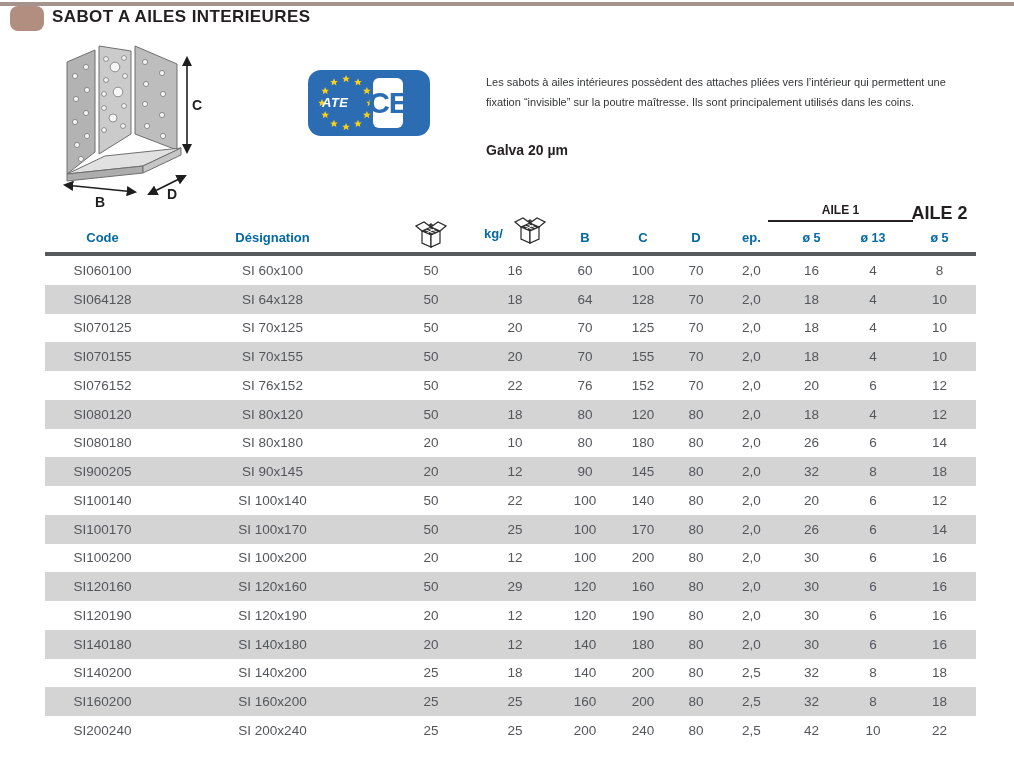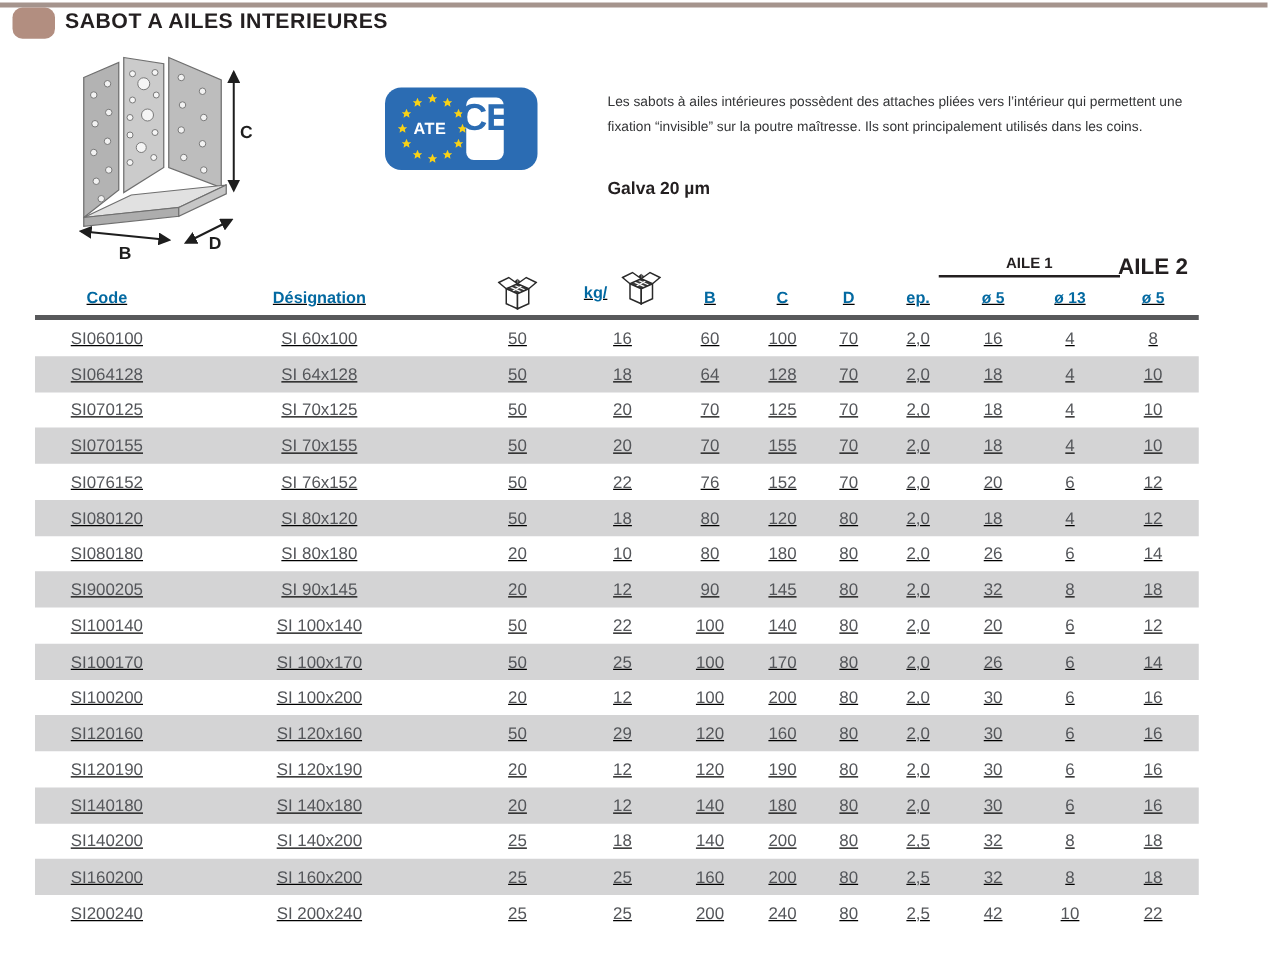--- a/index.html
+++ b/index.html
@@ -7,30 +7,30 @@
         font-family:"Liberation Sans",sans-serif;overflow:hidden;padding-left:24px;}
   .topline{position:absolute;top:2px;left:0;width:100%;height:4px;background:#a5948d;}
   .title-chip{position:absolute;top:6px;left:10px;width:34px;height:25px;border-radius:8px;background:#b28e80;}
   .page-title{position:absolute;top:7px;left:52px;font-size:17px;font-weight:bold;
               color:#231f20;letter-spacing:.4px;white-space:nowrap;}
   .illustration{position:absolute;left:55px;top:42px;}
   .illu-label{font-size:14px;font-weight:bold;fill:#1e1e1e;font-family:"Liberation Sans",sans-serif;}
   
   .eu-logo{position:absolute;left:308px;top:70px;width:122px;height:66px;background:#2b6cb3;border-radius:13px;}
   .eu-stars{position:absolute;left:2px;top:0;}
-  .ate-label{position:absolute;left:14px;top:25px;width:44px;text-align:center;
-             color:#ffffff;font-weight:bold;font-size:13px;letter-spacing:.5px;}
+  .ate-label{position:absolute;left:14px;top:25px;width:44px;text-align:left;
+             color:#ffffff;font-weight:bold;font-size:13px;letter-spacing:.5px;font-style:italic;}
   .ce-panel{position:absolute;left:65px;top:8px;width:30px;height:50px;background:#ffffff;
-            border-radius:6px;display:flex;justify-content:center;}
+            border-radius:6px;display:flex;align-items:center;justify-content:center;}
   .ce-label{color:#2b6cb3;font-weight:bold;font-size:30px;letter-spacing:-1px;}
   
   .desc{position:absolute;left:486px;top:72px;width:494px;font-size:11px;line-height:20px;color:#333436;}
   .galva{position:absolute;left:486px;top:142px;font-size:14px;font-weight:bold;color:#231f20;}
   
-  .spec-table{position:absolute;left:28px;top:200px;width:931px;text-decoration:underline;
+  .spec-table{position:absolute;left:45px;top:200px;width:931px;
               --cols:115px 225px 92px 76px 64px 52px 54px 57px 63px 60px 73px;}
   .thead{position:relative;height:52px;border-bottom:4px solid #58595b;}
   .hrow{display:grid;grid-template-columns:var(--cols);height:100%;align-items:end;}
   .hc{text-align:center;font-weight:bold;color:#0369a1;font-size:13px;padding-bottom:7px;}
   .hc.sub{font-size:12.5px;}
   .icocell{display:flex;align-items:flex-end;justify-content:center;padding-bottom:3px;}
   .kgc{display:flex;align-items:flex-end;justify-content:center;gap:11px;}
   .kgc span{padding-bottom:4px;}
   .group-aile1{position:absolute;top:3px;left:723px;width:145px;text-align:center;
                font-size:12px;font-weight:bold;color:#231f20;border-bottom:2px solid #231f20;padding-bottom:3px;}

